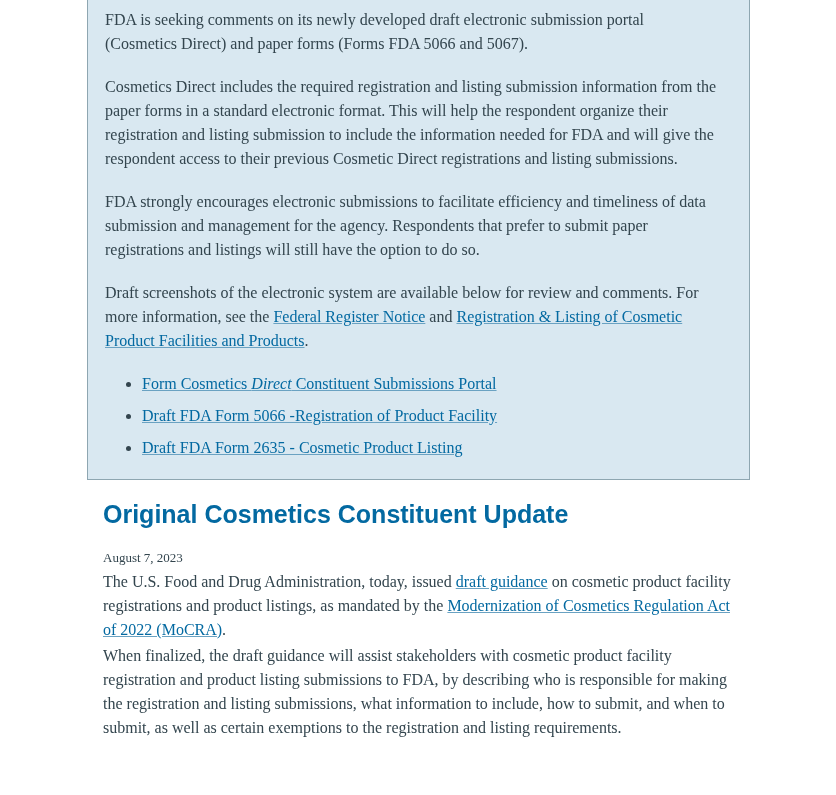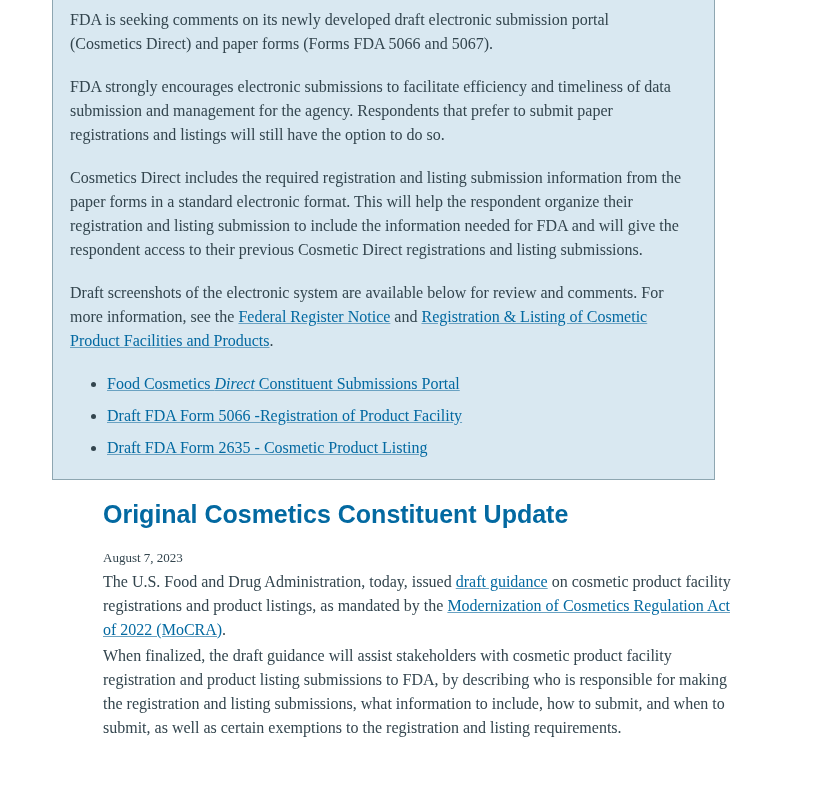--- a/index.html
+++ b/index.html
@@ -10,21 +10,21 @@
   body {
     width: 836px;
     height: 795px;
     overflow: hidden;
     font-family: "Liberation Serif", "DejaVu Serif", serif;
     color: #33454e;
   }
 
   
   .callout {
-    margin-left: 52px;
+    margin-left: 87px;
     width: 663px;
     box-sizing: border-box;
     background: #d9e8f1;
     border: 1px solid #8ea6b1;
     border-top: none;
     padding: 8px 32px 18px 17px;
   }
   .callout p {
     margin: 0 0 19px 0;
     font-size: 16px;
@@ -78,28 +78,28 @@
     font-size: 16px;
     line-height: 24px;
     margin: 2px 0 0 0;
   }
 </style>
 </head>
 <body>
 
 <section class="callout">
   <p>FDA is seeking comments on its newly developed draft electronic submission portal (Cosmetics Direct) and paper forms (Forms FDA 5066 and 5067).</p>
+  <p>Cosmetics Direct includes the required registration and listing submission information from the paper forms in a standard electronic format. This will help the respondent organize their registration and listing submission to include the information needed for FDA and will give the respondent access to their previous Cosmetic Direct registrations and listing submissions.</p>
   <p>FDA strongly encourages electronic submissions to facilitate efficiency and timeliness of data submission and management for the agency. Respondents that prefer to submit paper registrations and listings will still have the option to do so.</p>
-  <p>Cosmetics Direct includes the required registration and listing submission information from the paper forms in a standard electronic format. This will help the respondent organize their registration and listing submission to include the information needed for FDA and will give the respondent access to their previous Cosmetic Direct registrations and listing submissions.</p>
   <p class="last">
     <span>Draft screenshots of the electronic system are available below for review and comments. For more information, see the </span><a class="link">Federal Register Notice</a><span> and </span><a class="link">Registration &amp; Listing of Cosmetic Product Facilities and Products</a><span>.</span>
   </p>
   <ul class="doc-links">
     <li>
-      <a class="link"><span>Food Cosmetics </span><em>Direct</em><span> Constituent Submissions Portal</span></a>
+      <a class="link"><span>Form Cosmetics </span><em>Direct</em><span> Constituent Submissions Portal</span></a>
     </li>
     <li>
       <a class="link">Draft FDA Form 5066 -Registration of Product Facility</a>
     </li>
     <li>
       <a class="link">Draft FDA Form 2635 - Cosmetic Product Listing</a>
     </li>
   </ul>
 </section>
 

